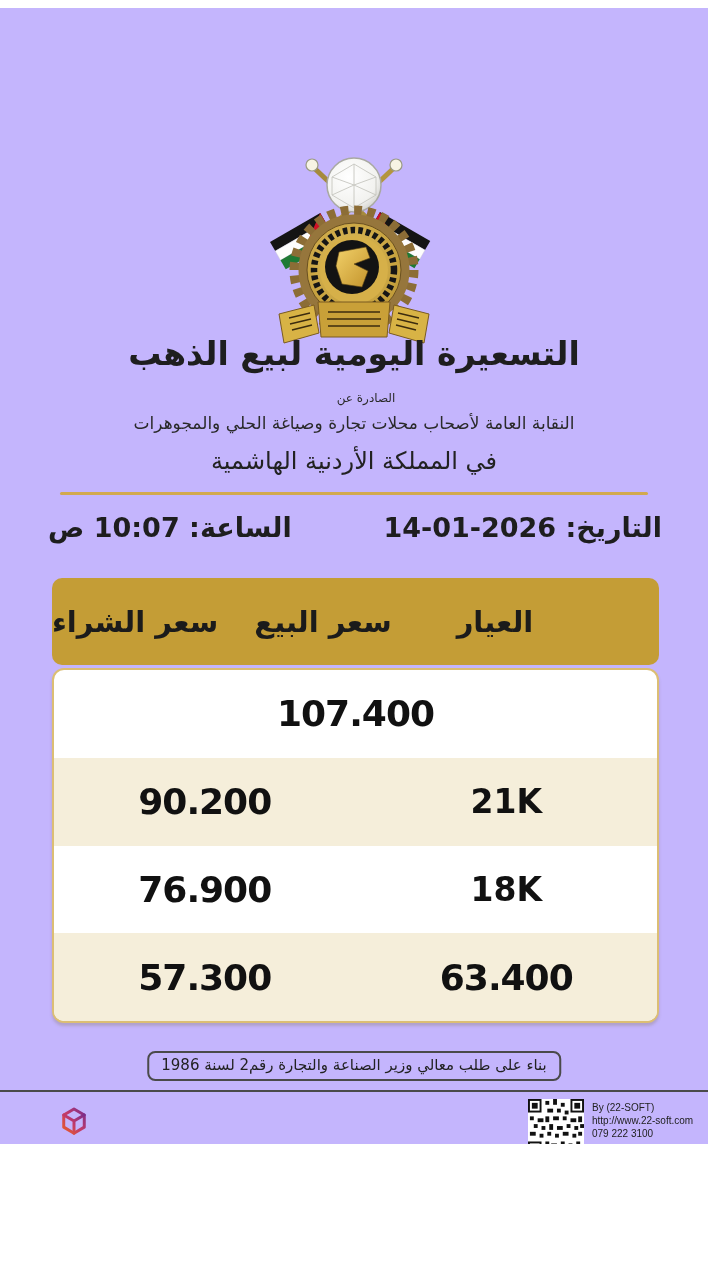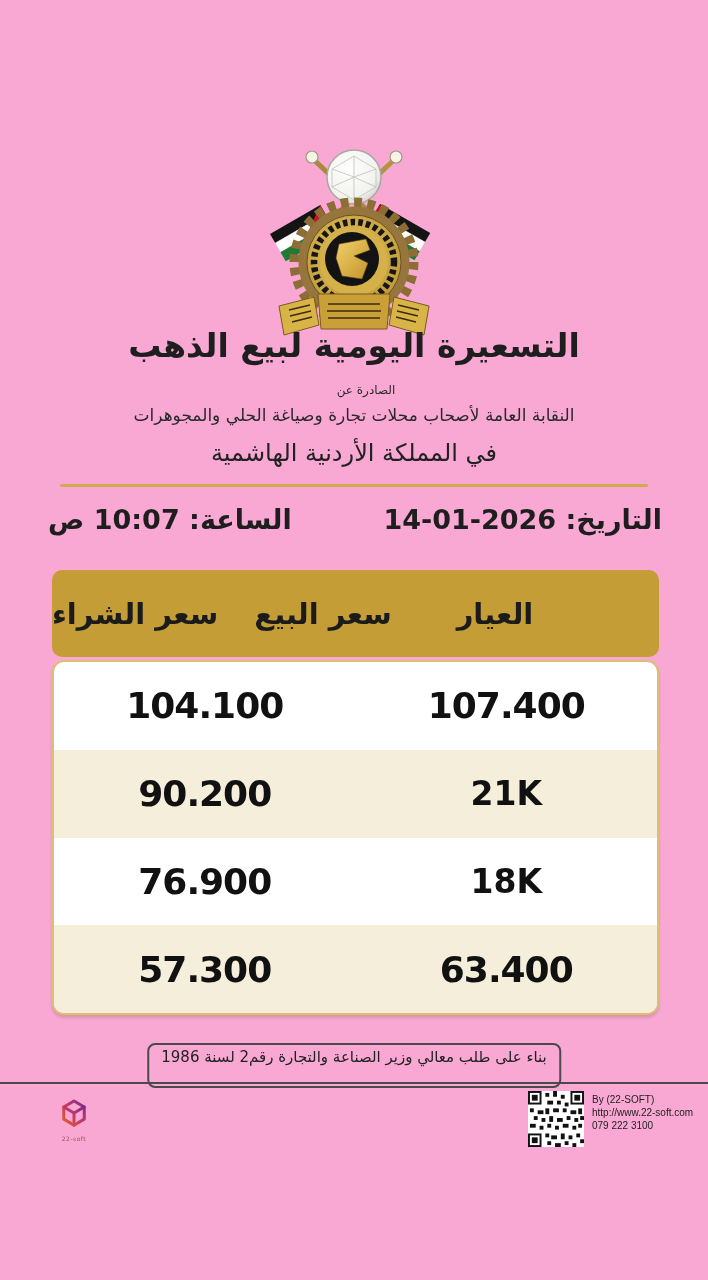--- a/index.html
+++ b/index.html
@@ -1,16 +1,16 @@
 <!DOCTYPE html>
 <html lang="ar" style="--gold: #C49D36; --cream: #F5EEDA; --card_border: #DCBE74; --divider: #D2A94E; --line: #4A4A4A; --text: #1E1E1E;"><head>
 <meta charset="utf-8">
 <style>
   html,body{margin:0;padding:0;background:#fff;}
-  .page{position:relative;width:708px;height:1280px;margin:0 auto;background:#f9a8d4;overflow:hidden;
+  .page{position:relative;width:708px;height:1136px;margin:8px auto;background:#c4b5fd;overflow:hidden;
         font-family:"DejaVu Sans",sans-serif;color:var(--text,#1e1e1e);}
   .abs{position:absolute;}
   .ctr{width:100%;text-align:center;}
   .title{top:326px;font-size:33px;font-weight:bold;letter-spacing:-0.5px;}
   .issued{top:383px;font-size:12px;color:#2a2a2a;padding-left:12px;}
   .syndicate{top:405px;font-size:17px;color:#2a2a2a;}
   .kingdom{top:439px;font-size:24px;color:#222;}
   .gold-divider{top:484px;left:60px;width:588px;height:3px;background:var(--divider,#D2A94E);border-radius:2px;}
   .datetime{top:504px;left:48px;width:614px;display:flex;justify-content:space-between;align-items:center;
             font-size:27px;font-weight:bold;direction:rtl;}
@@ -20,21 +20,21 @@
   .thead .th{flex:1;text-align:left;}
   .card{top:660px;left:52px;width:607px;height:355px;background:#fff;border:2px solid var(--card_border,#DCBE74);
         border-radius:12px;box-sizing:border-box;overflow:hidden;display:flex;flex-direction:column;
         box-shadow:0 3px 3px rgba(120,100,60,0.25);}
   .tr{flex:1;display:flex;direction:rtl;align-items:center;}
   .tr.alt{background:var(--cream,#F5EEDA);}
   .td{flex:1;text-align:center;font-weight:bold;color:#111;}
   .td.price{font-size:36px;letter-spacing:-1px;}
   .td.karat{font-size:33px;}
   .note{top:1043px;left:50%;transform:translateX(-50%);border:2px solid #4a4a4a;border-radius:8px;
-        padding:3px 12px 20px;font-size:15px;color:#222;white-space:nowrap;direction:rtl;}
+        padding:3px 12px 5px;font-size:15px;color:#222;white-space:nowrap;direction:rtl;}
   .footer-line{top:1082px;left:0;width:708px;height:2px;background:var(--line,#4A4A4A);}
   .cube-logo{left:58px;top:1098px;width:32px;text-align:center;}
   .cube-caption{font-size:6px;color:#a05050;margin-top:1px;letter-spacing:0.5px;}
   .qr{left:528px;top:1091px;}
   .fText{left:592px;top:1093px;font-family:"Liberation Sans",sans-serif;font-size:10px;line-height:13px;color:#222;}
 </style>
 </head>
 <body>
 
 <div class="page">
@@ -130,21 +130,20 @@
 
   <div class="abs thead">
     <div class="th">العيار</div>
     <div class="th">سعر البيع</div>
     <div class="th">سعر الشراء</div>
   </div>
 
   <div class="abs card">
     <div class="tr">
       <div class="td price">107.400</div>
-      <div class="td price">104.100</div>
     </div>
     <div class="tr alt">
       <div class="td karat">21K</div>
       <div class="td price">90.200</div>
     </div>
     <div class="tr">
       <div class="td karat">18K</div>
       <div class="td price">76.900</div>
     </div>
     <div class="tr alt">

